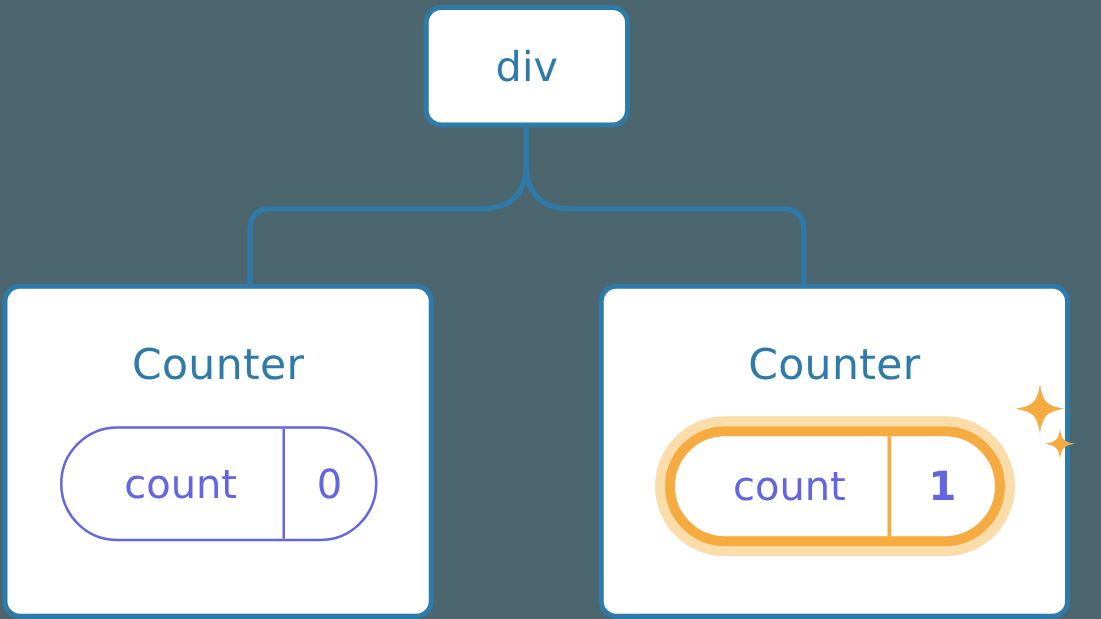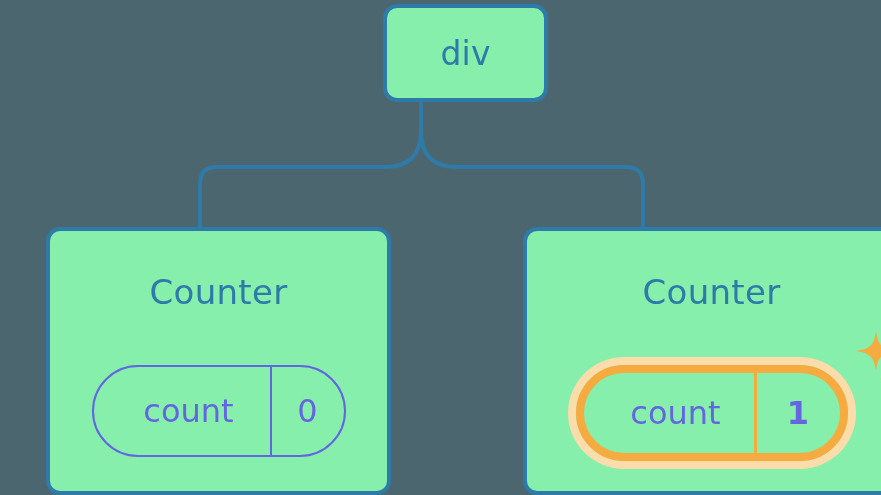--- a/index.html
+++ b/index.html
@@ -31,27 +31,26 @@
     height: 495px;
     pointer-events: none;
     z-index: 1;
   }
 
   
   .node {
     position: absolute;
     z-index: 2;
     box-sizing: border-box;
-    background: #86efac;
+    background: #ffffff;
     border: 4px solid #2e7aa8;
     border-radius: 14px;
     display: flex;
     flex-direction: column;
     align-items: center;
-    margin-left: 44px;
   }
 
   
   #node-div {
     left: 339px;
     top: 4px;
     width: 165px;
     height: 98px;
     justify-content: center;
   }
@@ -62,21 +61,20 @@
     line-height: 1;
   }
 
   
   .node-counter {
     top: 227px;
     height: 268px;
     border-bottom-left-radius: 14px;
     border-bottom-right-radius: 14px;
     padding-top: 44px;
-    gap: 24px;
   }
   #node-counter-left {
     left: 2px;
     width: 345px;
   }
   #node-counter-right {
     left: 479px;
     width: 377px;
   }
 

